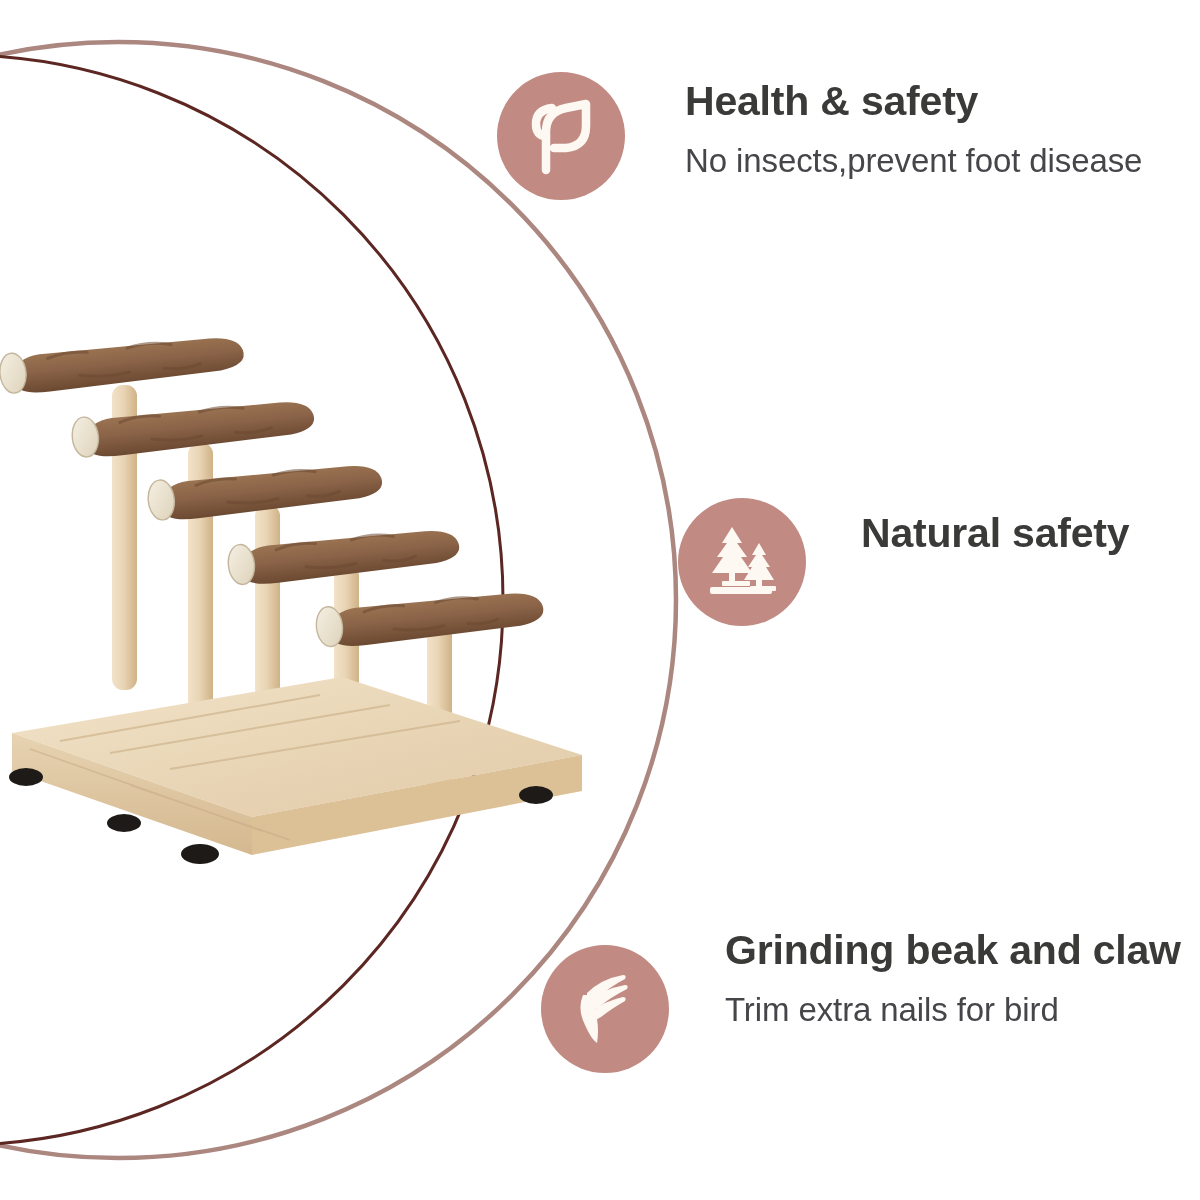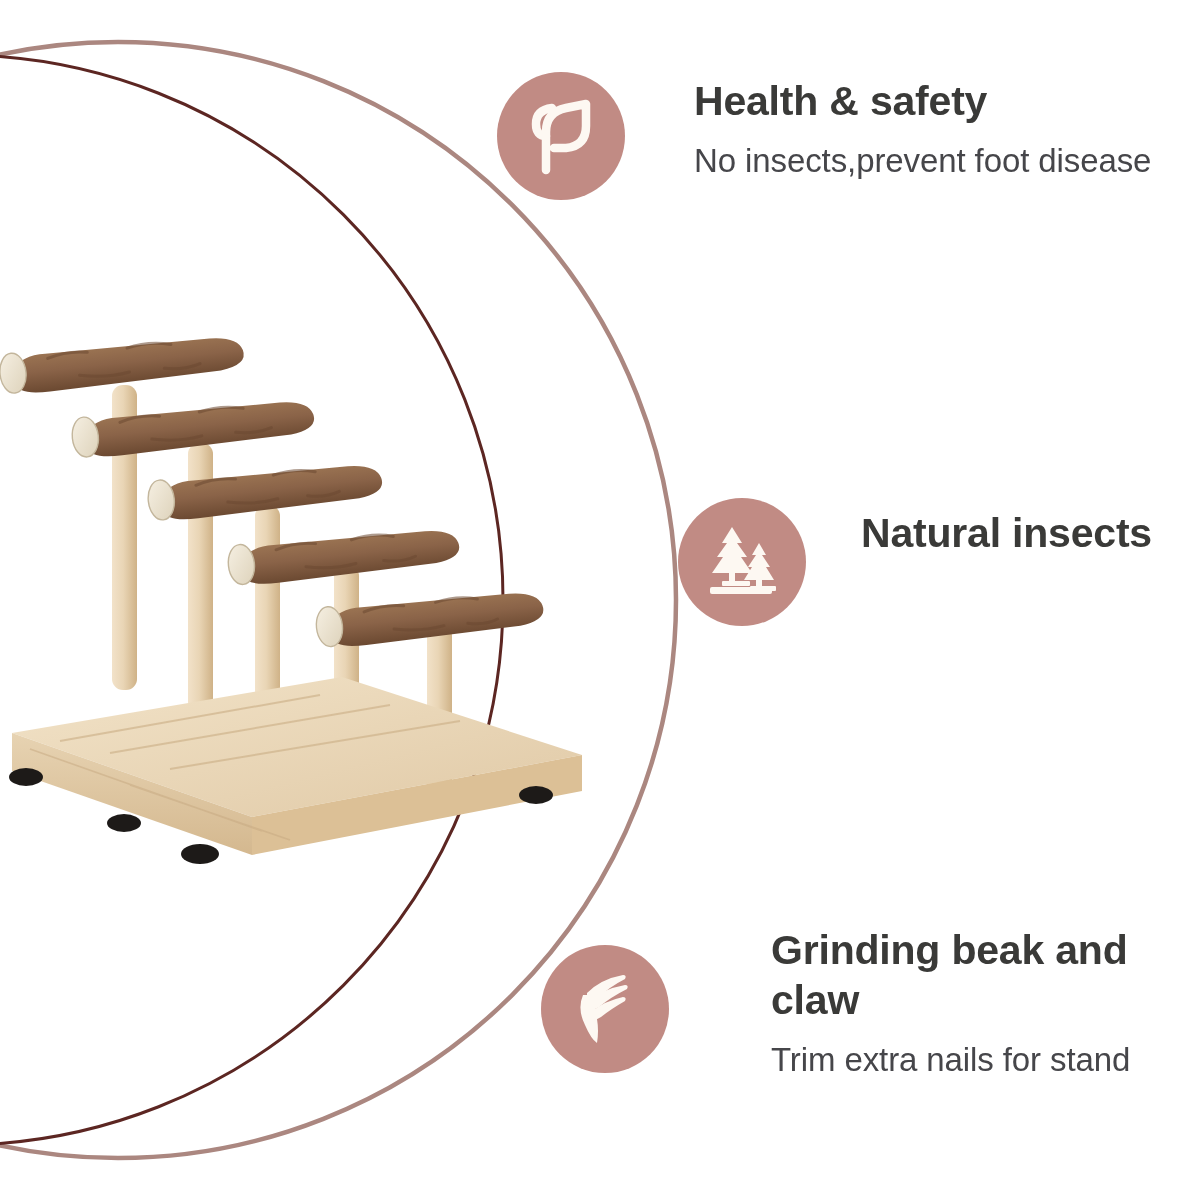--- a/index.html
+++ b/index.html
@@ -27,35 +27,35 @@
     position:relative; z-index:3;
   }
   .feat-text { position:relative; z-index:3; }
   .feat-title {
     font-weight:bold; color:#3a3a38;
     letter-spacing:-0.2px;
   }
   .feat-desc { color:#46464a; letter-spacing:-0.1px; }
 
   
-  #feature-health { left:497px; top:72px;gap:9px; }
+  #feature-health { left:497px; top:72px; }
   #feature-health .icon-circle { width:128px; height:128px; }
   #feature-health .feat-text { margin-left:60px; margin-top:4px; }
   #feature-health .feat-title { font-size:41px; line-height:50px; }
   #feature-health .feat-desc { font-size:33px; line-height:46px; margin-top:12px; }
 
   
   #feature-texture { left:678px; top:498px; }
   #feature-texture .icon-circle { width:128px; height:128px; }
   #feature-texture .feat-text { margin-left:55px; margin-top:10px; }
   #feature-texture .feat-title { font-size:41px; line-height:50px; }
   #feature-texture .feat-desc { font-size:33px; line-height:46px; margin-top:4px; }
 
   
-  #feature-grinding { left:541px; top:925px;gap:46px; }
+  #feature-grinding { left:541px; top:925px; }
   #feature-grinding .icon-circle { width:128px; height:128px; margin-top:20px; }
   #feature-grinding .feat-text { margin-left:56px; margin-top:0px; }
   #feature-grinding .feat-title { font-size:41px; line-height:50px; }
   #feature-grinding .feat-desc { font-size:33px; line-height:46px; margin-top:12px; }
 </style>
 </head>
 <body>
 
 <div id="stage">
 
@@ -185,38 +185,38 @@
           <path d="M57 20 L64 32 L60 32 L68 44 L64 44 L72 57 L42 57 L50 44 L46 44 L54 32 L50 32 Z"></path>
           <rect x="54" y="57" width="6" height="8"></rect>
 
           <rect x="20" y="58" width="28" height="5" rx="1"></rect>
           <rect x="48" y="63" width="26" height="5" rx="1"></rect>
           <rect x="8" y="64" width="62" height="7" rx="2"></rect>
         </g>
       </svg>
     </div>
     <div class="feat-text">
-      <div class="feat-title">Natural insects</div>
+      <div class="feat-title">Natural safety</div>
     </div>
   </div>
 
   <div class="feature" id="feature-grinding">
     <div class="icon-circle">
       <svg width="76" height="80" viewBox="0 0 76 80" xmlns="http://www.w3.org/2000/svg">
         <g fill="#fdf8f2">
 
           <path d="M16 26 Q10 40 18 56 Q24 70 30 74 Q32 62 30 50 Q28 36 24 26 Z"></path>
 
           <path d="M20 24 Q34 10 56 6 Q60 6 58 10 Q42 18 30 30 Q24 34 20 32 Z"></path>
 
           <path d="M22 32 Q36 20 58 16 Q62 16 60 20 Q44 28 32 38 Q26 42 22 40 Z"></path>
 
           <path d="M25 42 Q38 32 56 28 Q60 28 58 32 Q44 40 34 48 Q28 52 25 50 Z"></path>
         </g>
       </svg>
     </div>
     <div class="feat-text">
       <div class="feat-title">Grinding beak and claw</div>
-      <div class="feat-desc">Trim extra nails for stand</div>
+      <div class="feat-desc">Trim extra nails for bird</div>
     </div>
   </div>
 
 </div>
 
 </body></html>

